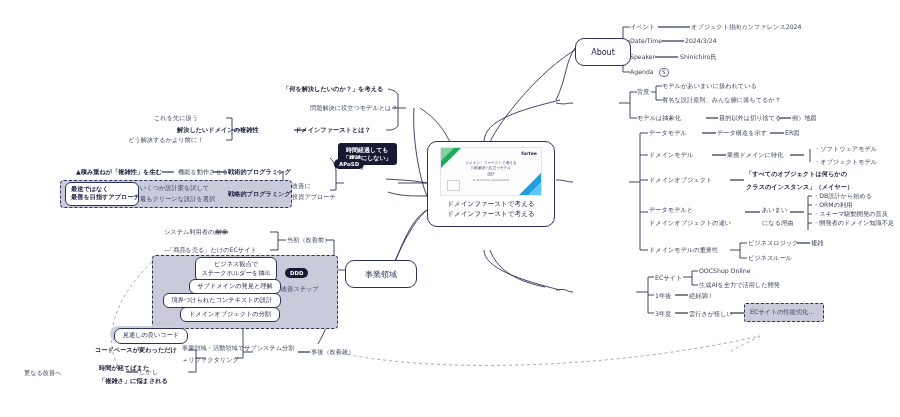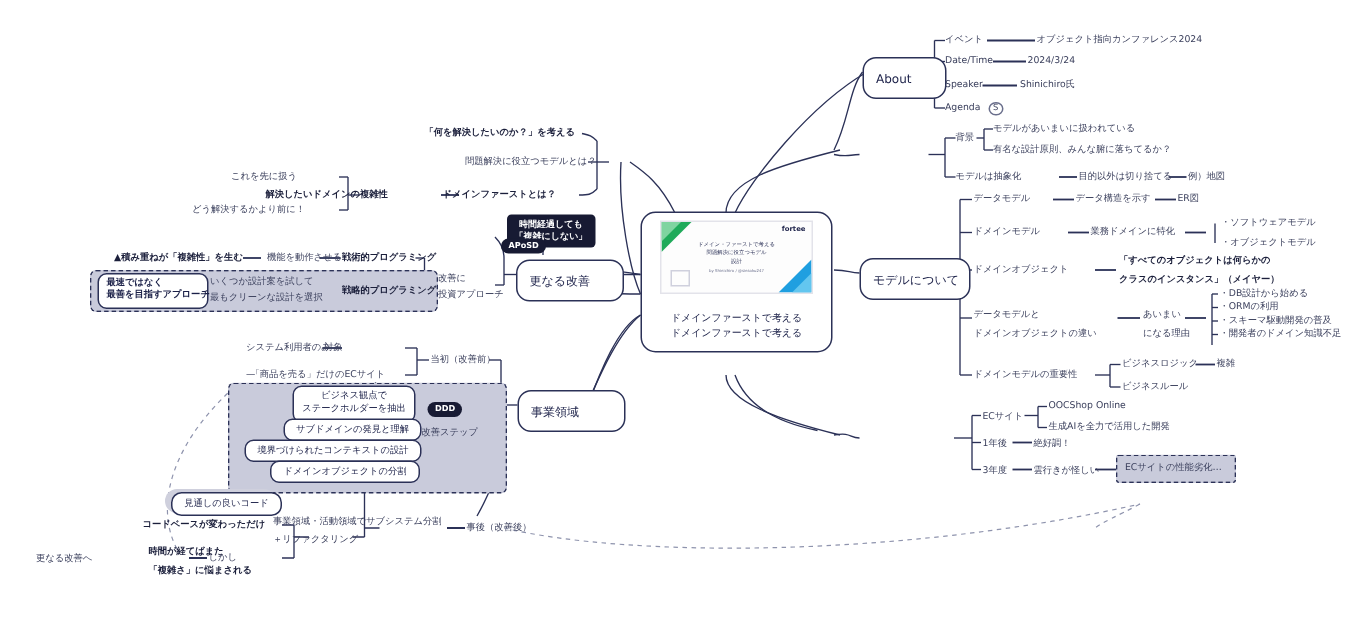--- a/index.html
+++ b/index.html
@@ -13,21 +13,21 @@
 
   .node{position:absolute;white-space:nowrap;line-height:1.25;}
   .txt{font-size:6.2px;color:#3a3f5c;}
   .txt.b{font-weight:bold;color:#1b1f3b;}
   .txt.s{font-size:5.6px;}
 
   
   .pill{
     position:absolute;border:1.1px solid #2b3157;border-radius:9px;
     background:#ffffff;color:#1b2048;font-size:8px;
-    display:flex;align-items:center;justify-content:flex-start;
+    display:flex;align-items:center;justify-content:center;
     padding:3px 8px;white-space:nowrap;
   }
 
   
   .badge{
     position:absolute;background:#171a33;color:#ffffff;border-radius:3px;
     font-size:6px;font-weight:bold;padding:3px 5px;text-align:center;
     line-height:1.35;white-space:nowrap;
   }
   .chip{
@@ -59,21 +59,21 @@
   .thumb .g2{position:absolute;left:0;top:0;width:0;height:0;
     border-left:13px solid #7fd4a0;border-bottom:13px solid transparent;}
   .thumb .b1{position:absolute;right:0;bottom:0;width:0;height:0;
     border-right:22px solid #1f9fe0;border-top:22px solid transparent;}
   .thumb .b2{position:absolute;right:0;bottom:0;width:0;height:0;
     border-right:13px solid #63c6ef;border-top:13px solid transparent;}
   .thumb .fortee{position:absolute;right:4px;top:3px;font-size:4.6px;font-weight:bold;color:#1b2048;}
   .thumb .t{position:absolute;left:0;right:0;top:13px;text-align:center;font-size:3.6px;color:#2b3157;line-height:1.5;}
   .thumb .sub{position:absolute;left:0;right:0;top:31px;text-align:center;font-size:2.6px;color:#6a6f8c;}
   .thumb .sq{position:absolute;left:6px;bottom:4px;width:11px;height:9px;border:0.6px solid #cfd0dd;}
-  .card .cap{font-size:6.6px;color:#1b2048;text-align:right;margin-top:12px;line-height:1.5;}
+  .card .cap{font-size:6.6px;color:#1b2048;text-align:right;margin-top:4px;line-height:1.5;}
 </style>
 </head>
 <body>
 
 <div id="canvas">
 
   <svg class="lines" viewBox="0 0 900 417">
     <g fill="none" stroke="#2b3157" stroke-width="0.9">
 
       <path d="M484,142 C484,120 520,110 560,100"></path>
@@ -243,23 +243,20 @@
   <div class="node txt" style="left:630px;top:68px;">Agenda</div>
   <div class="node txt s" style="left:659px;top:68px;border:0.8px solid #6a6f8c;border-radius:50%;padding:0 2px;">S</div>
 
   <div class="node txt" style="left:637px;top:88px;">背景</div>
   <div class="node txt" style="left:662px;top:82px;">モデルがあいまいに扱われている</div>
   <div class="node txt" style="left:662px;top:96px;">有名な設計原則、みんな腑に落ちてるか？</div>
   <div class="node txt" style="left:637px;top:114px;">モデルは抽象化</div>
   <div class="node txt" style="left:719px;top:114px;">目的以外は切り捨てる</div>
   <div class="node txt" style="left:792px;top:114px;">例）地図</div>
 
-  <div class="pill" style="left:573px;top:172px;width:56px;height:20px;">
-    <span>モデルについて</span>
-  </div>
   <div class="node txt" style="left:649px;top:129px;">データモデル</div>
   <div class="node txt" style="left:717px;top:129px;">データ構造を示す</div>
   <div class="node txt" style="left:785px;top:129px;">ER図</div>
 
   <div class="node txt" style="left:649px;top:151px;">ドメインモデル</div>
   <div class="node txt" style="left:727px;top:151px;">業務ドメインに特化</div>
   <div class="node txt" style="left:814px;top:145px;">・ソフトウェアモデル</div>
   <div class="node txt" style="left:814px;top:158px;">・オブジェクトモデル</div>
 
   <div class="node txt" style="left:649px;top:176px;">ドメインオブジェクト</div>
@@ -290,23 +287,20 @@
   <div class="dashbox" style="left:744px;top:303px;width:78px;height:17px;"></div>
   <div class="node txt" style="left:750px;top:308px;">ECサイトの性能劣化…</div>
 
   <div class="node txt b" style="left:283px;top:85px;">「何を解決したいのか？」を考える</div>
   <div class="node txt" style="left:310px;top:104px;">問題解決に役立つモデルとは？</div>
   <div class="node txt b" style="left:295px;top:126px;">ドメインファーストとは？</div>
   <div class="node txt b" style="left:177px;top:126px;">解決したいドメインの複雑性</div>
   <div class="node txt" style="left:154px;top:114px;">これを先に扱う</div>
   <div class="node txt" style="left:128px;top:136px;">どう解決するかより前に！</div>
 
-  <div class="pill" style="left:344px;top:173px;width:54px;height:20px;">
-    <span>更なる改善</span>
-  </div>
   <div class="badge" style="left:338px;top:143px;">
     <div>時間経過しても</div>
     <div>「複雑にしない」</div>
   </div>
   <div class="node txt" style="left:292px;top:182px;">改善に</div>
   <div class="node txt" style="left:292px;top:193px;">投資アプローチ</div>
   <div class="chip" style="left:334px;top:159px;">APoSD</div>
 
   <div class="node txt b" style="left:76px;top:168px;">▲積み重ねが「複雑性」を生む</div>
   <div class="node txt" style="left:178px;top:168px;">機能を動作させる</div>

